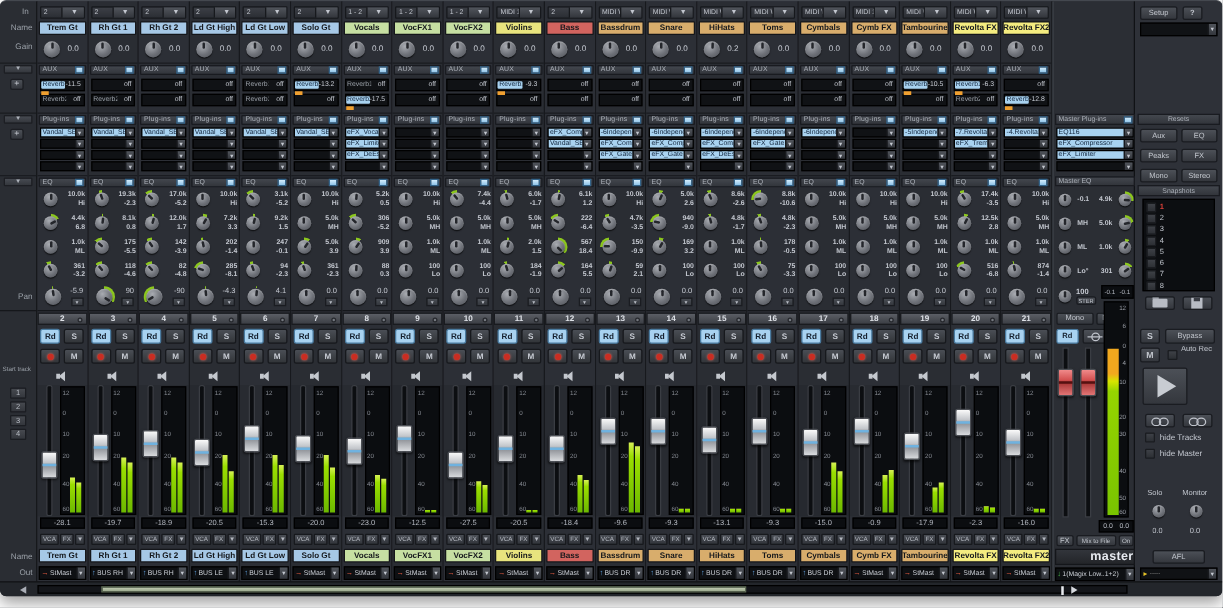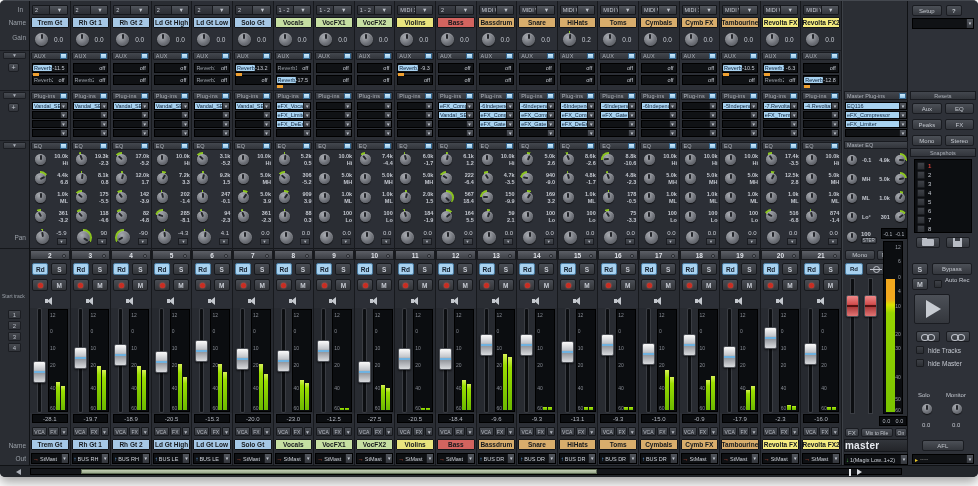--- a/index.html
+++ b/index.html
@@ -3711,21 +3711,21 @@
           </div>
           <div class="abs" style="left:36px;top:415px;width:28px;height:10px;background:#0b0d10;border:1px solid #000;display:flex;align-items:center;justify-content:space-around;font-size:5.5px;color:#b4b8c0;">
             <span>0.0</span>
             <span>0.0</span>
           </div>
           <div class="abs" style="left:2px;top:427px;width:62px;height:10px;display:flex;gap:2px;">
   <span class="btn" style="width:14px;height:9px;">FX</span>
   <span class="btn" style="width:32px;height:9px;font-size:5px;">Mix to File</span>
   <span class="btn" style="width:12px;height:9px;font-size:5px;">On</span>
           </div>
-          <div class="abs" style="left:1px;top:438px;width:64px;height:13px;background:linear-gradient(#32353b,#232529);border:1px solid #14161a;display:flex;align-items:center;justify-content:flex-start;">
+          <div class="abs" style="left:1px;top:438px;width:64px;height:13px;background:linear-gradient(#32353b,#232529);border:1px solid #14161a;display:flex;align-items:center;justify-content:flex-end;">
             <span class="mname">master</span>
           </div>
           <div class="abs oc" style="left:1px;top:453px;width:64px;height:11px;margin:0;">
   <span class="oarw" style="color:#4cc24c;">↓</span>
   <span class="olab">1(Magix Low..1+2)</span>
   <span class="dd">▼</span>
           </div>
         </div>
 
     <div class="rpanel" id="rpanel">

